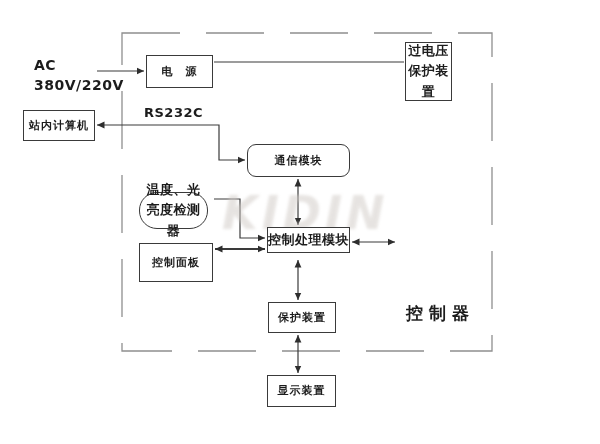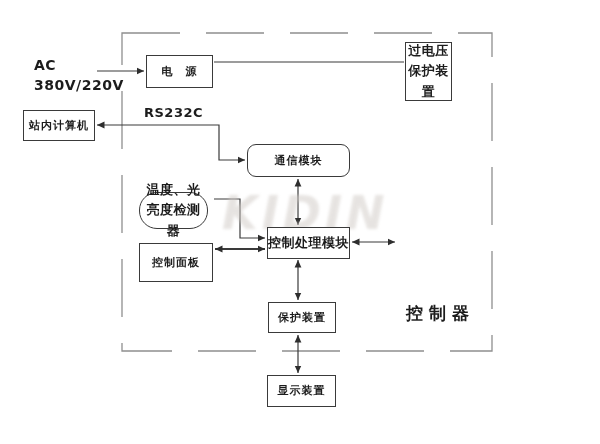--- a/index.html
+++ b/index.html
@@ -118,21 +118,21 @@
 
   <div class="box" style="left:23px; top:110px; width:72px; height:31px;">站内计算机</div>
 
   <div class="box" style="left:247px; top:144px; width:103px; height:33px;border-radius:9px;">通信模块</div>
 
   <div class="box small-text" style="left:139px; top:192px; width:69px; height:37px;border-radius:18px;">温度、光
 亮度检测器</div>
 
   <div class="box" style="left:139px; top:231px; width:74px; height:39px;margin-top:12px;">控制面板</div>
 
-  <div class="box small-text" style="left:267px; top:227px; width:83px; height:32px;">控制处理模块</div>
+  <div class="box small-text" style="left:267px; top:227px; width:83px; height:26px;">控制处理模块</div>
 
 
   <div class="box" style="left:268px; top:302px; width:68px; height:31px;">保护装置</div>
 
   <div class="box" style="left:267px; top:375px; width:69px; height:32px;">显示装置</div>
 
   <div class="floating-label" id="ac-label">AC
 380V/220V</div>
 
   <div class="floating-label" id="rs232c-label">RS232C</div>

